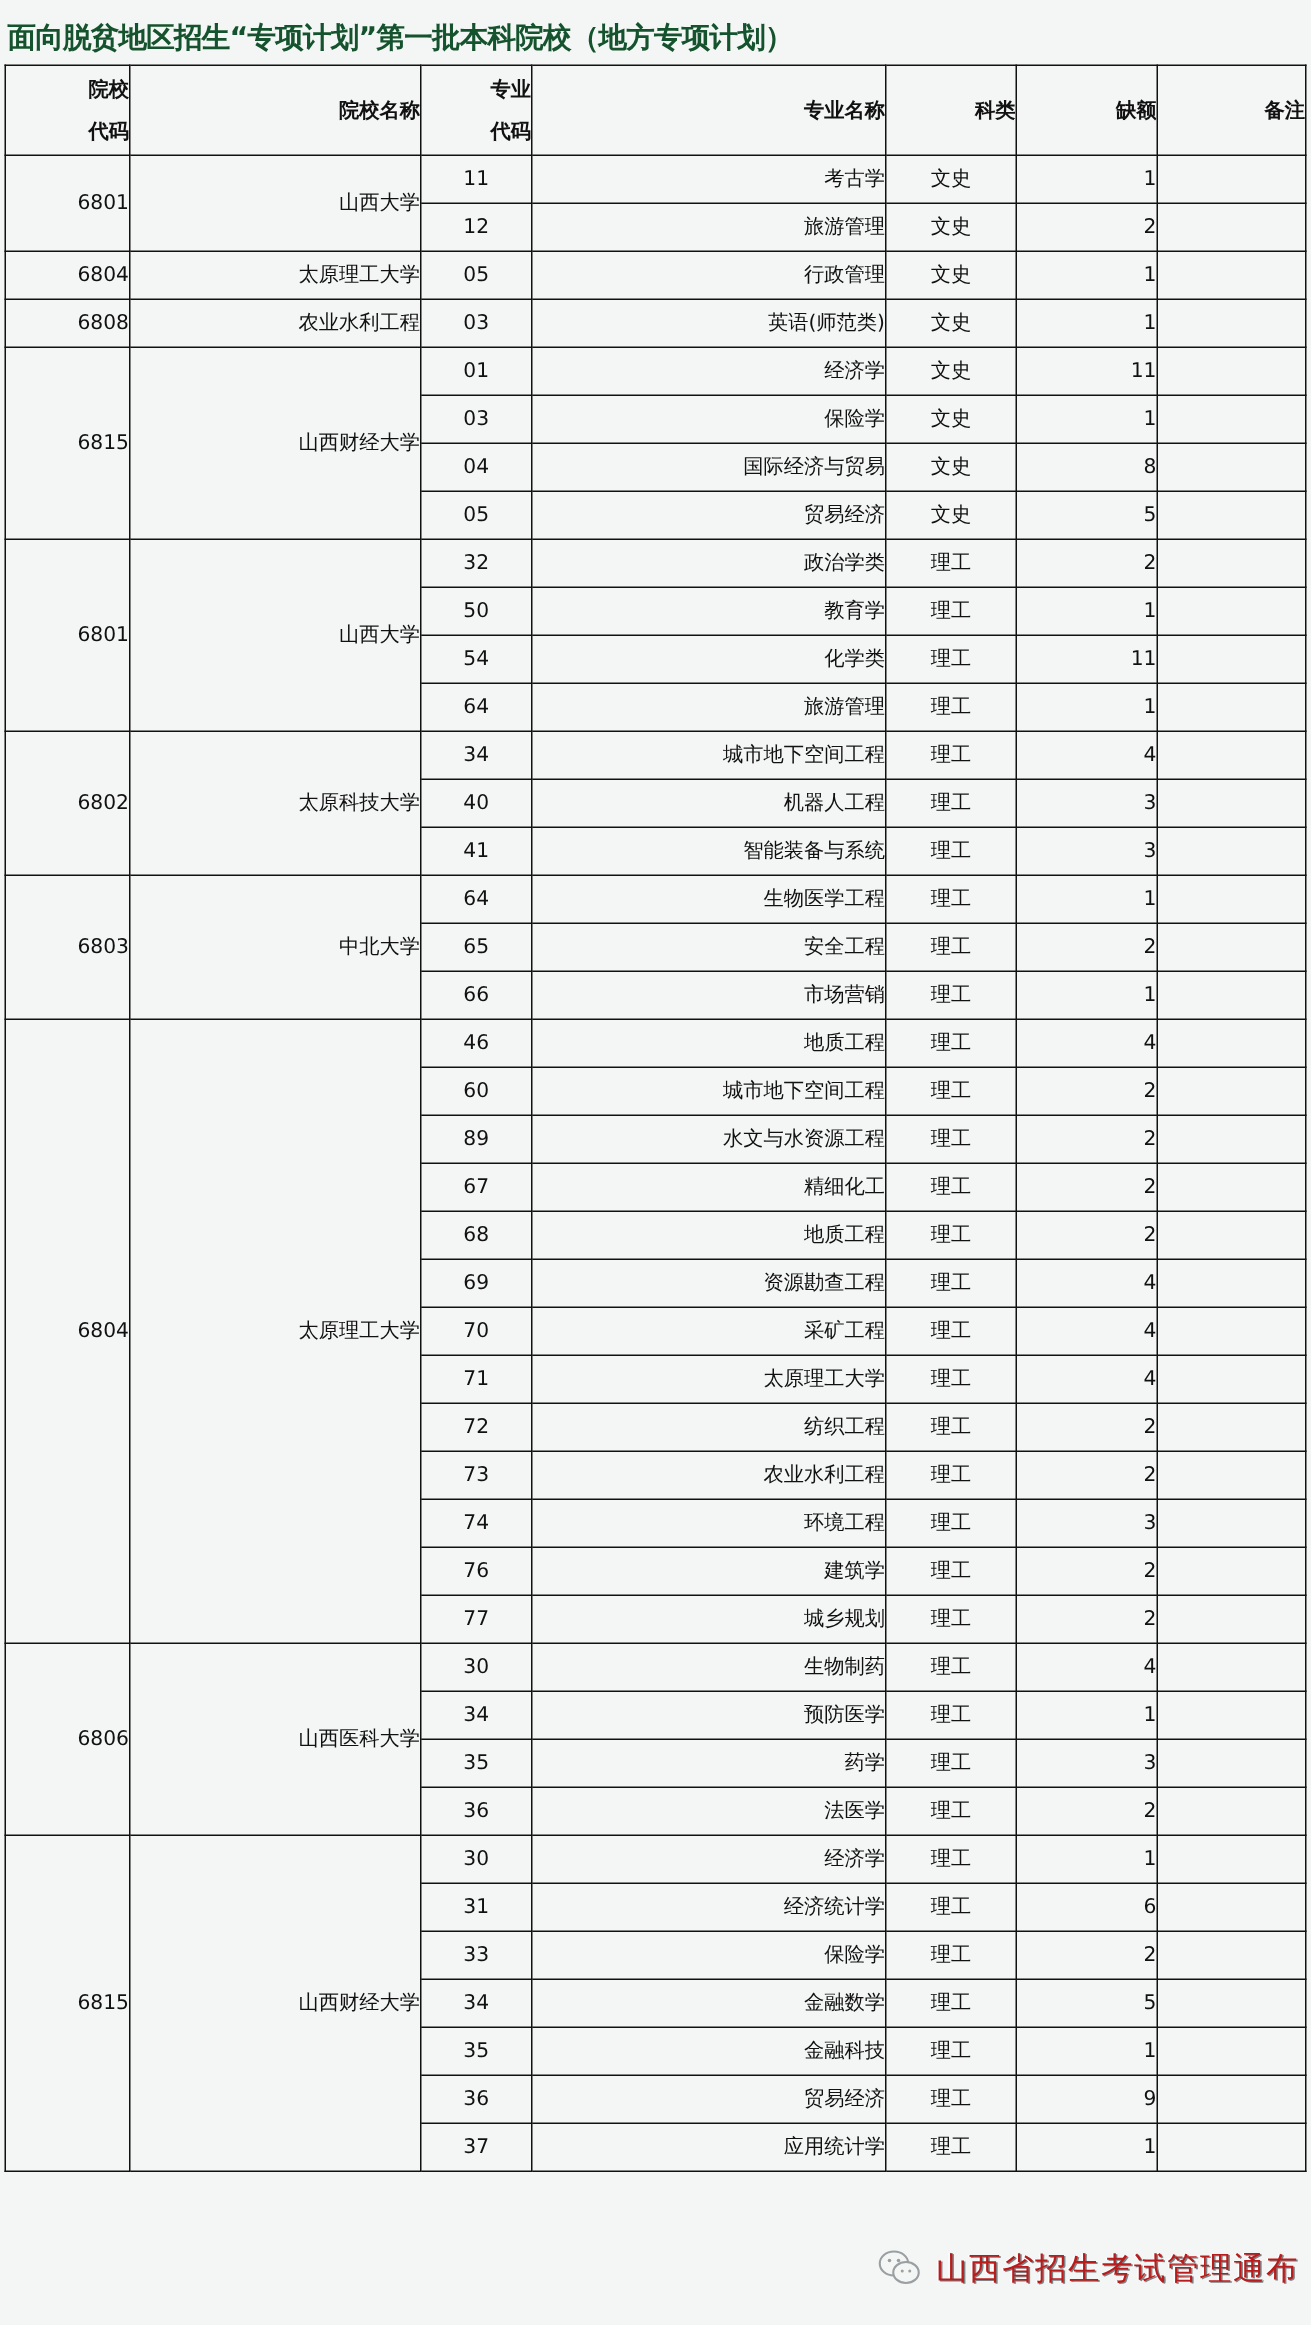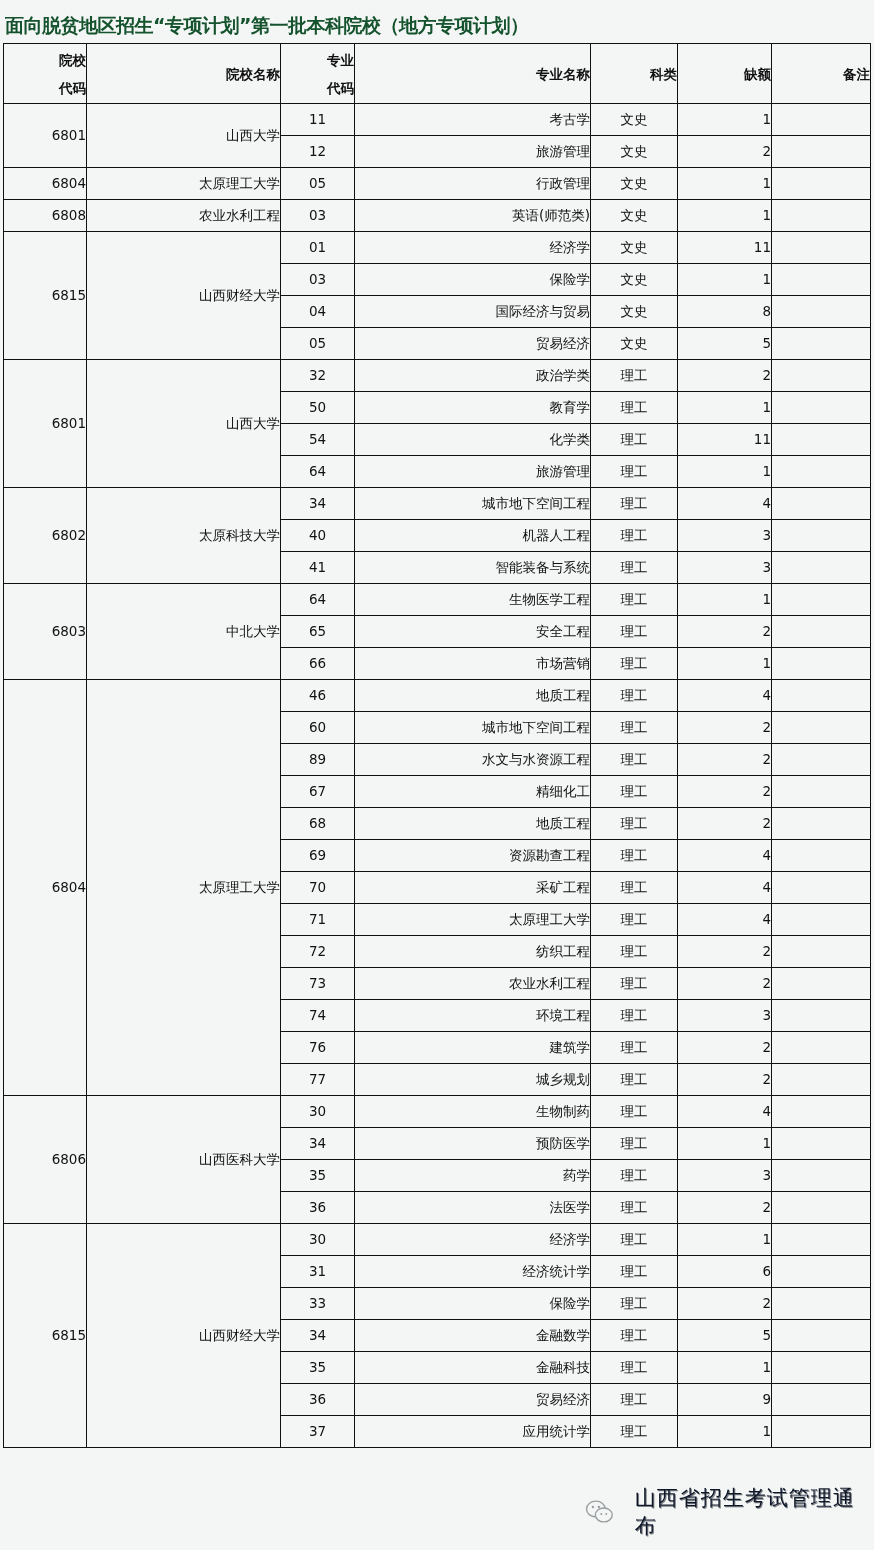--- a/index.html
+++ b/index.html
@@ -29,22 +29,22 @@
   table.plan td { height:31px; line-height:31px; }
   td.c-code { text-align:right; }
   td.c-name { text-align:right; padding-left:8px; }
   td.c-mcode { text-align:center; }
   td.c-mname { text-align:right; padding-left:7px; }
   td.c-cat { text-align:center; }
   td.c-quota { text-align:right; padding-right:7px; }
   td.c-note { }
   .watermark {
     position:absolute; left:585px; top:1497px; height:30px;
-    display:flex; align-items:center; gap:20px;
-    color:#0f172a; font-size:21px; letter-spacing:1px;
+    display:flex; align-items:center; gap:9px;
+    color:#b91c1c; font-size:21px; letter-spacing:1px;
     text-shadow: 1px 1px 0 #7d8284, -1px 0 0 #ffffff;
   }
   .wechat-icon { width:30px; height:26px; }
 </style>
 </head>
 <body>
 
 <div class="title">面向脱贫地区招生“专项计划”第一批本科院校（地方专项计划）</div>
 
 <table class="plan">

